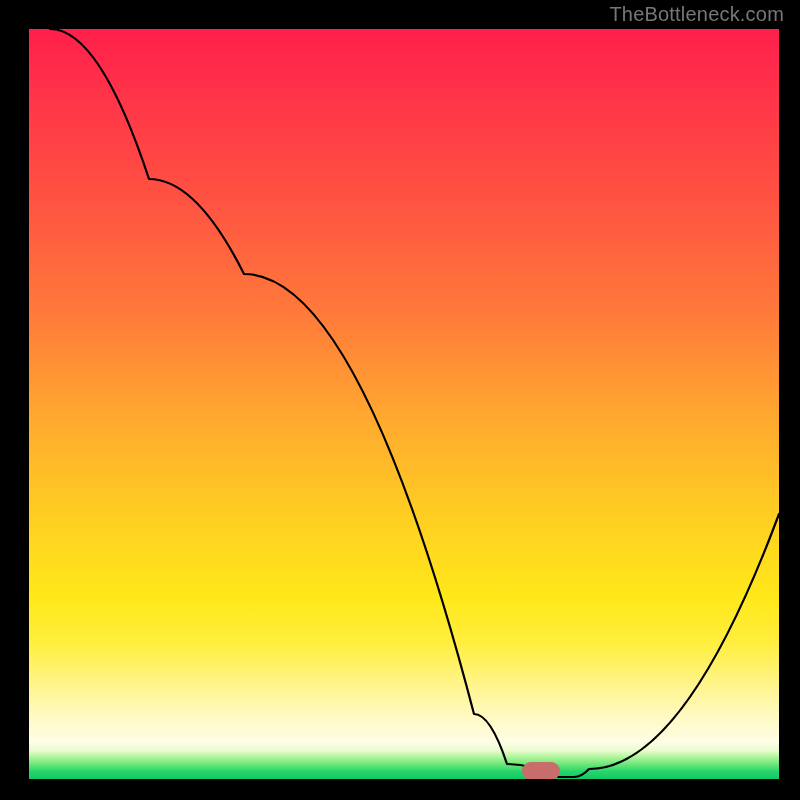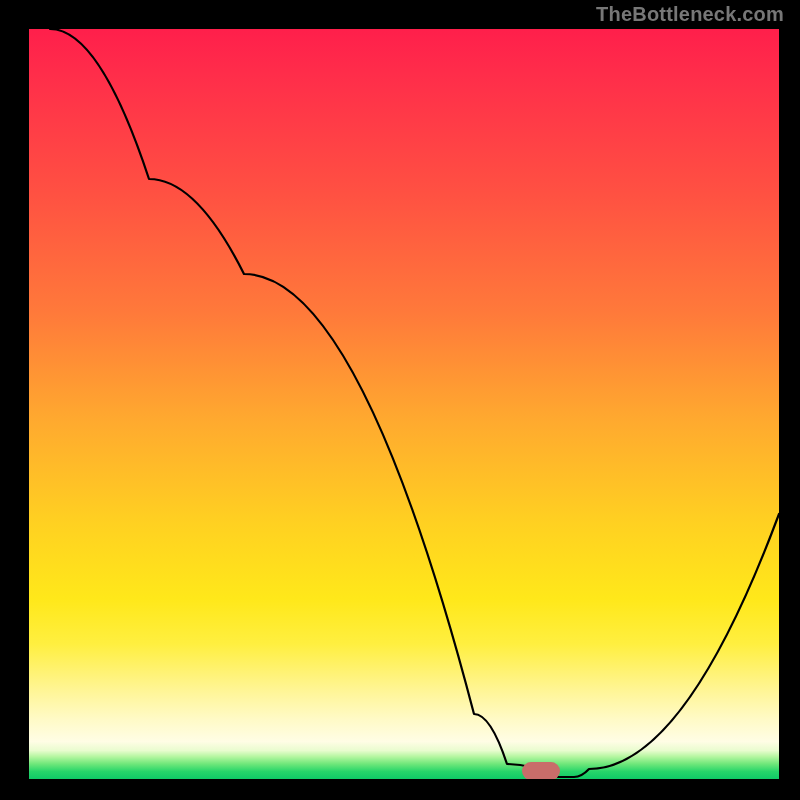--- a/index.html
+++ b/index.html
@@ -18,21 +18,21 @@
     height: 800px;
     background: #000;
   }
   .watermark {
     position: absolute;
     top: 0;
     right: 16px;
     color: #777;
     font-size: 20px;
     line-height: 28px;
-    font-weight: 700;
+    font-weight: 400;
     letter-spacing: 0.2px;
     user-select: none;
   }
   
   .plot {
     position: absolute;
     left: 25px;
     top: 25px;
     width: 750px;
     height: 750px;

